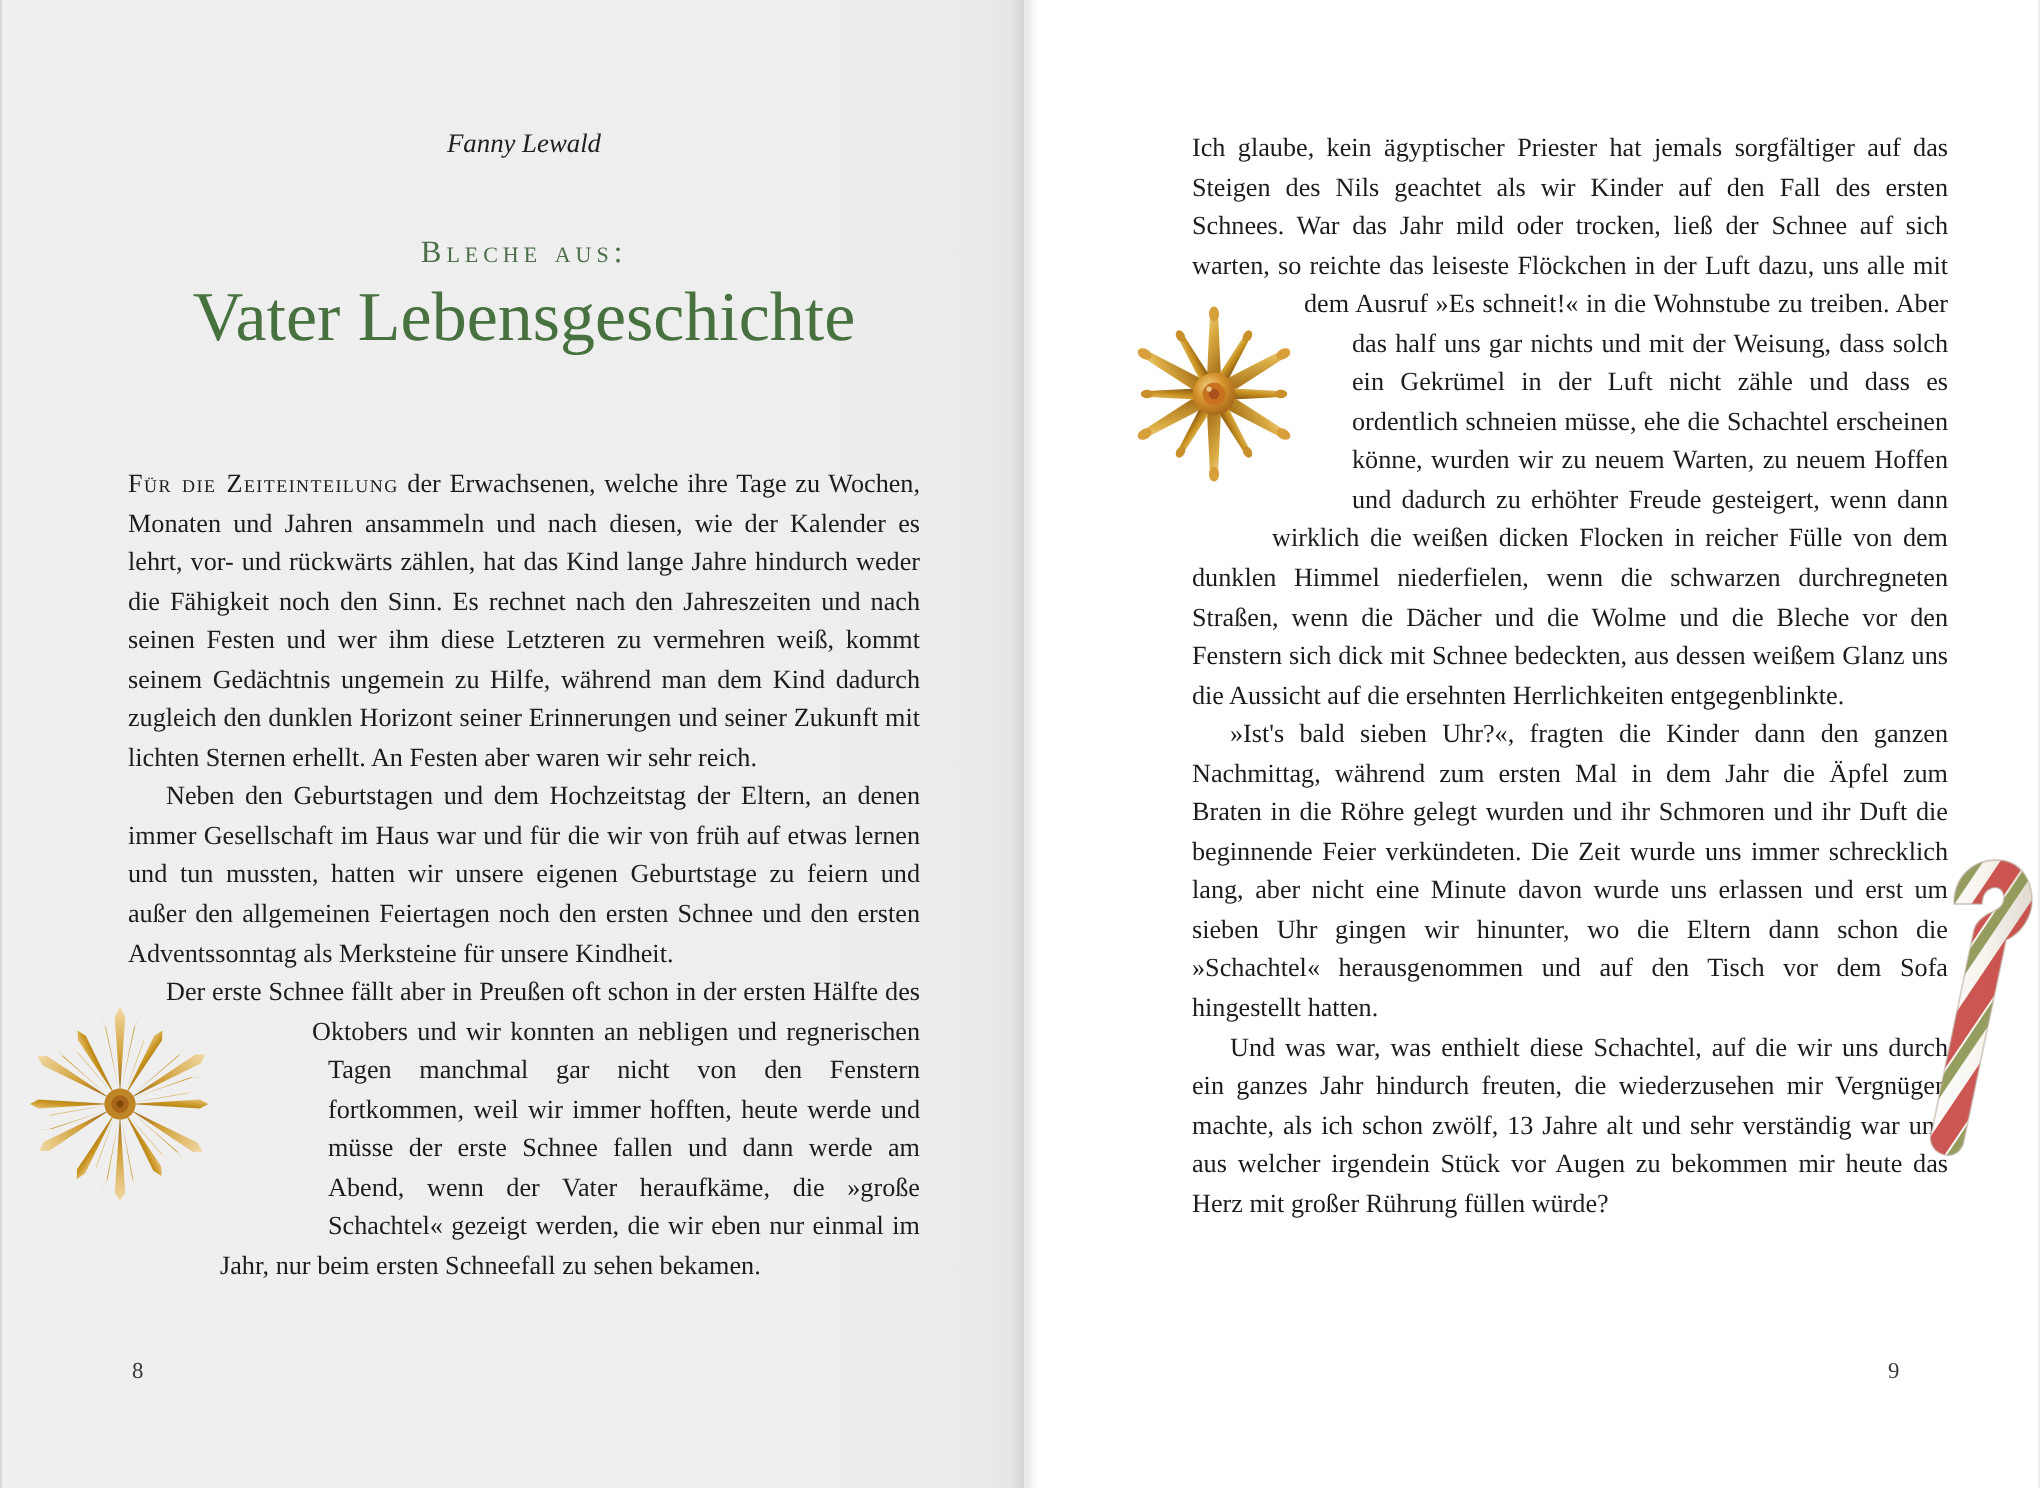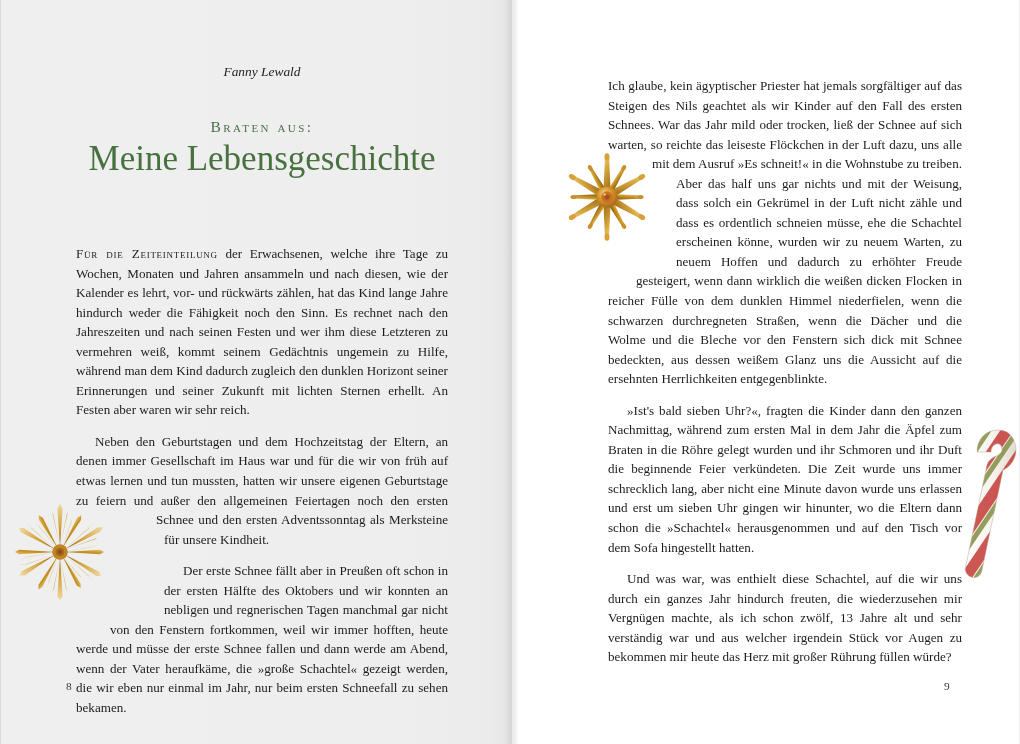--- a/index.html
+++ b/index.html
@@ -71,21 +71,21 @@
     top: 232px;
     width: 396px;
   }
   .col-right {
     left: 596px;
     top: 64px;
     width: 378px;
   }
 
   .column p {
-    margin: 12px;
+    margin: 0;
   }
   .column p.indent {
     text-indent: 1.45em;
   }
   .smallcaps {
     font-variant: small-caps;
     letter-spacing: 0.055em;
     font-family: Liberation Serif, serif;
   }
 
@@ -148,23 +148,23 @@
 </style>
 </head>
 <body>
 
 <div id="spread">
 
   <div class="page page-left"></div>
 
   <div class="author">Fanny Lewald</div>
 
-  <div class="kicker">Braten aus:</div>
-
-  <div class="title">Meine Lebensgeschichte</div>
+  <div class="kicker">Bleche aus:</div>
+
+  <div class="title">Vater Lebensgeschichte</div>
 
   <div class="column col-left">
 
     <div class="shim shim-left" style="height:286px; width:0;"></div>
     <div class="shim shim-left" style="height:19px; width:92px;"></div>
     <div class="shim shim-left" style="height:78px; width:100px;"></div>
     <div class="shim shim-left" style="height:20px; width:46px;"></div>
 
     <p><span class="smallcaps">Für die Zeiteinteilung</span><span> der Erwachsenen, welche ihre Tage zu Wochen, Monaten und Jahren ansammeln und nach diesen, wie der Kalender es lehrt, vor- und rückwärts zählen, hat das Kind lange Jahre hindurch weder die Fähigkeit noch den Sinn. Es rechnet nach den Jahreszeiten und nach seinen Festen und wer ihm diese Letzteren zu vermehren weiß, kommt seinem Gedächtnis ungemein zu Hilfe, während man dem Kind dadurch zugleich den dunklen Horizont seiner Erinnerungen und seiner Zukunft mit lichten Sternen erhellt. An Festen aber waren wir sehr reich.</span></p>
 

